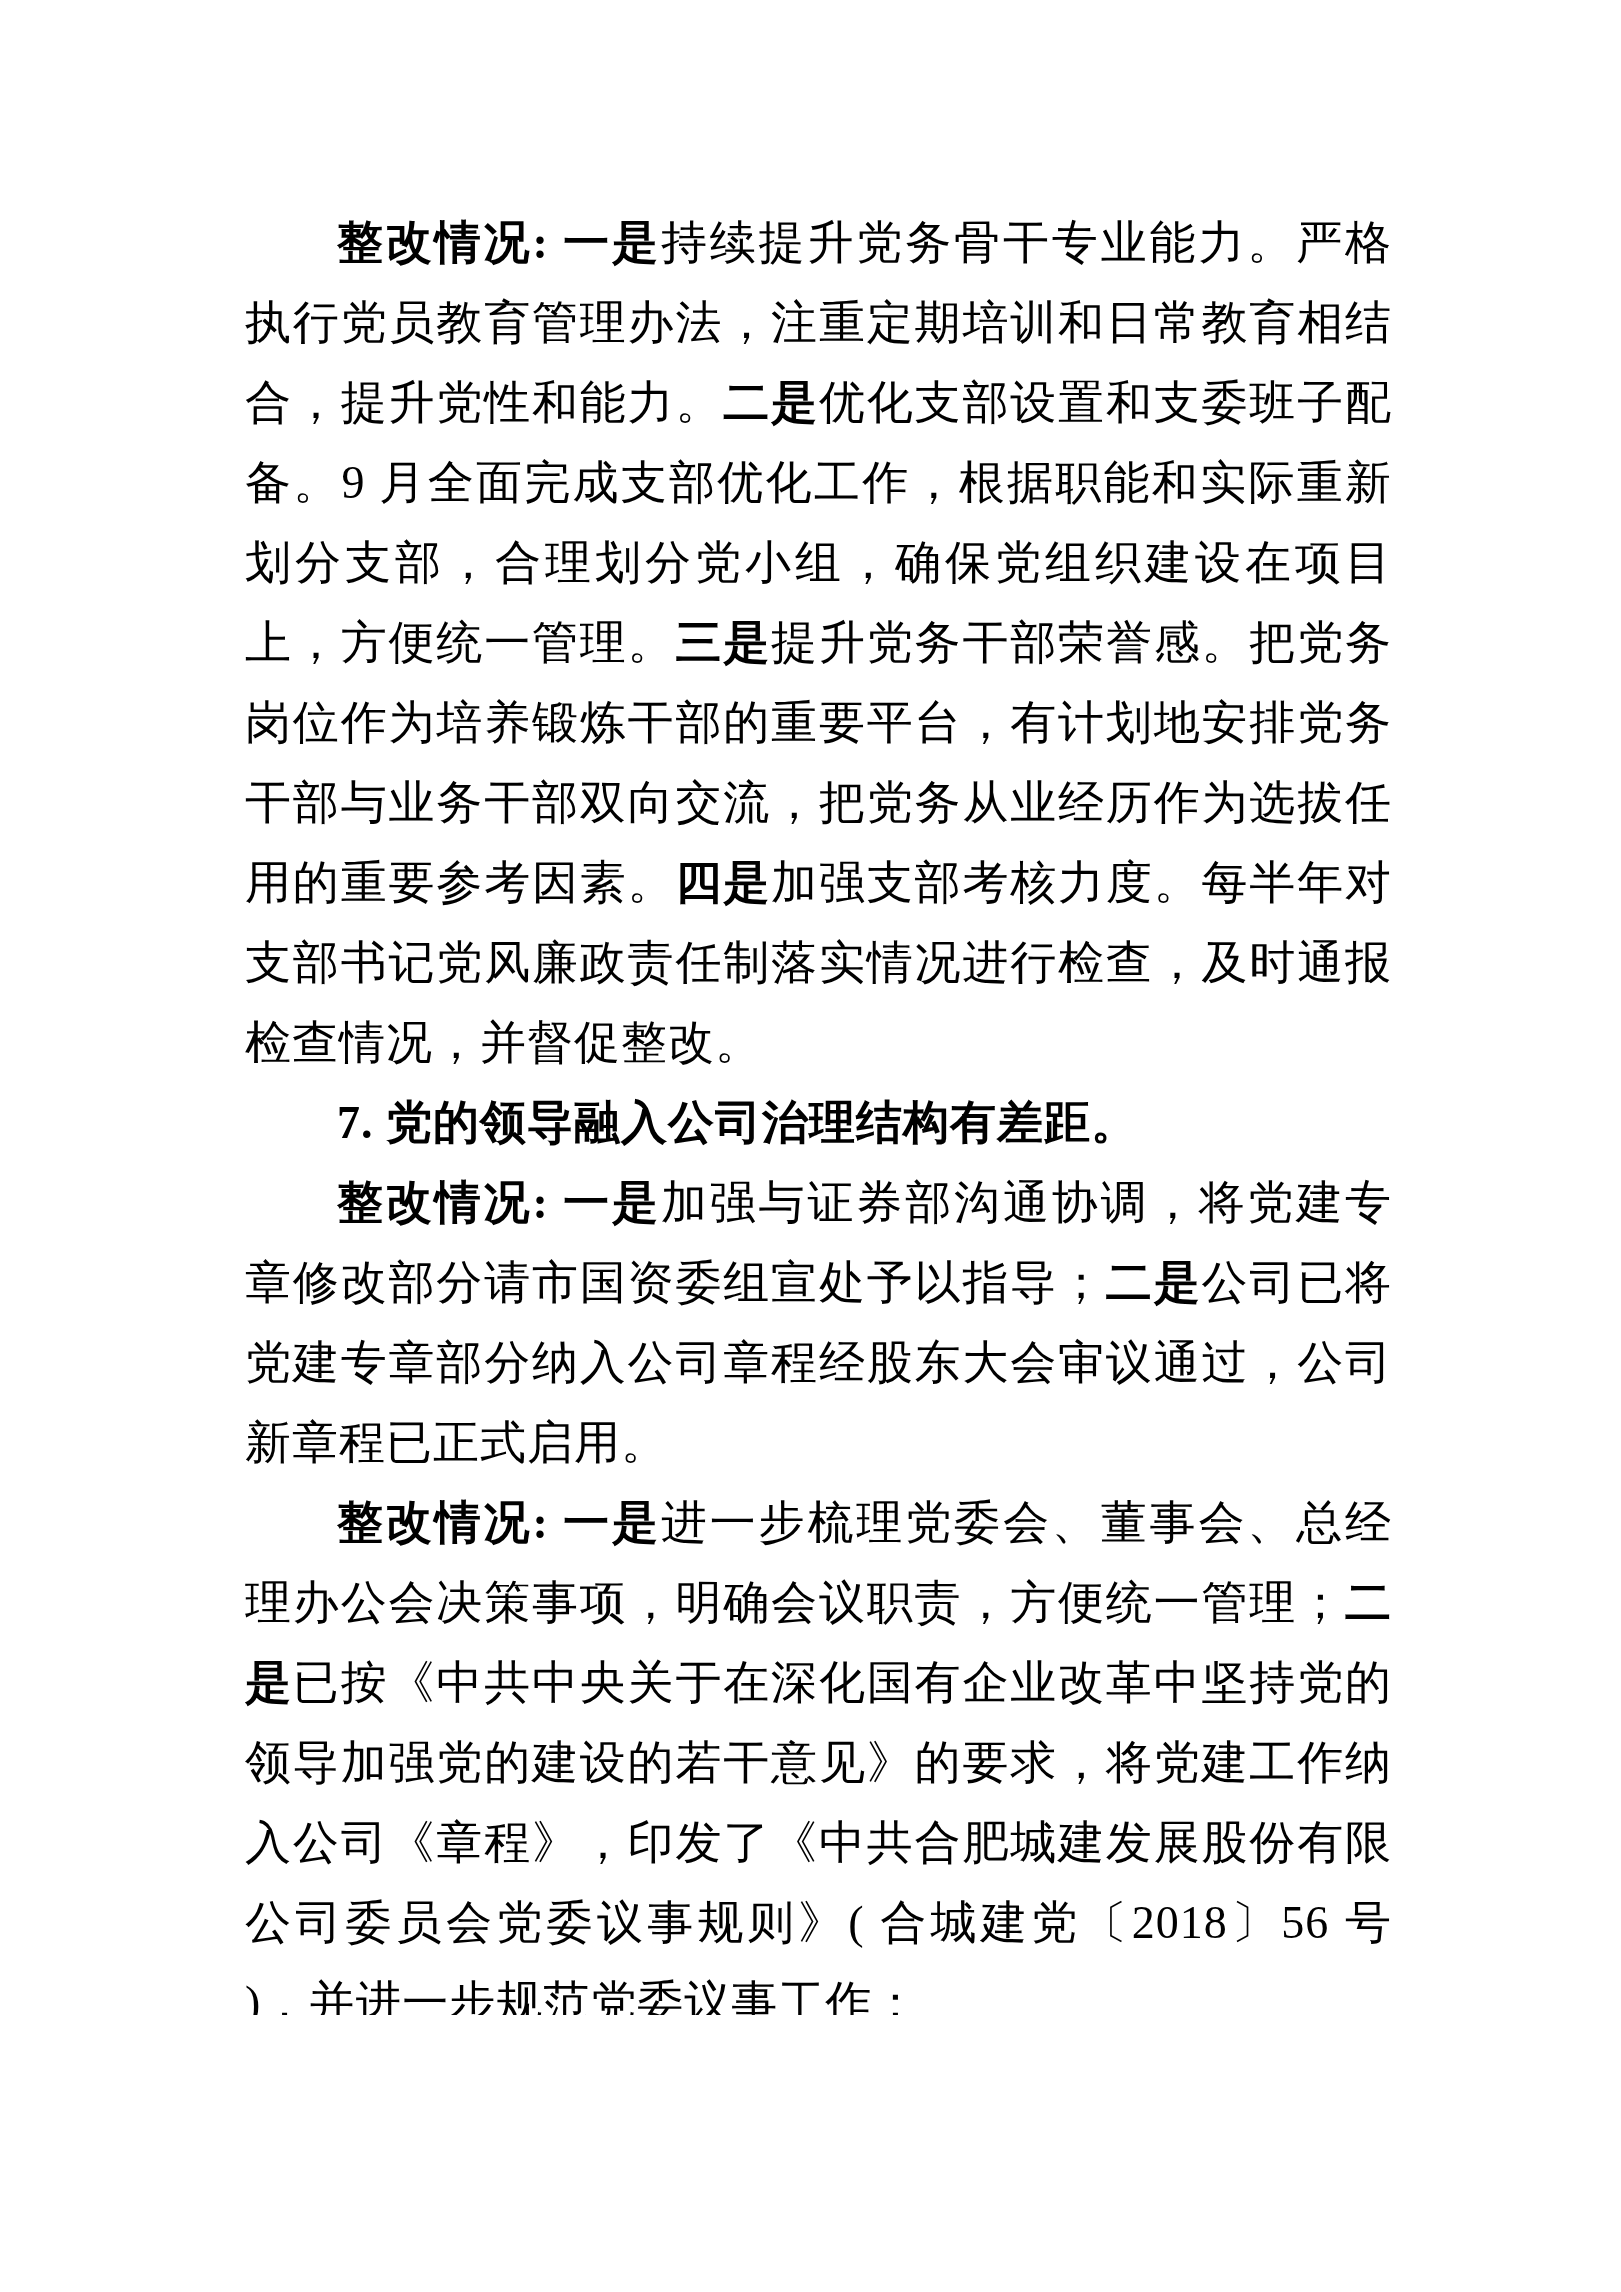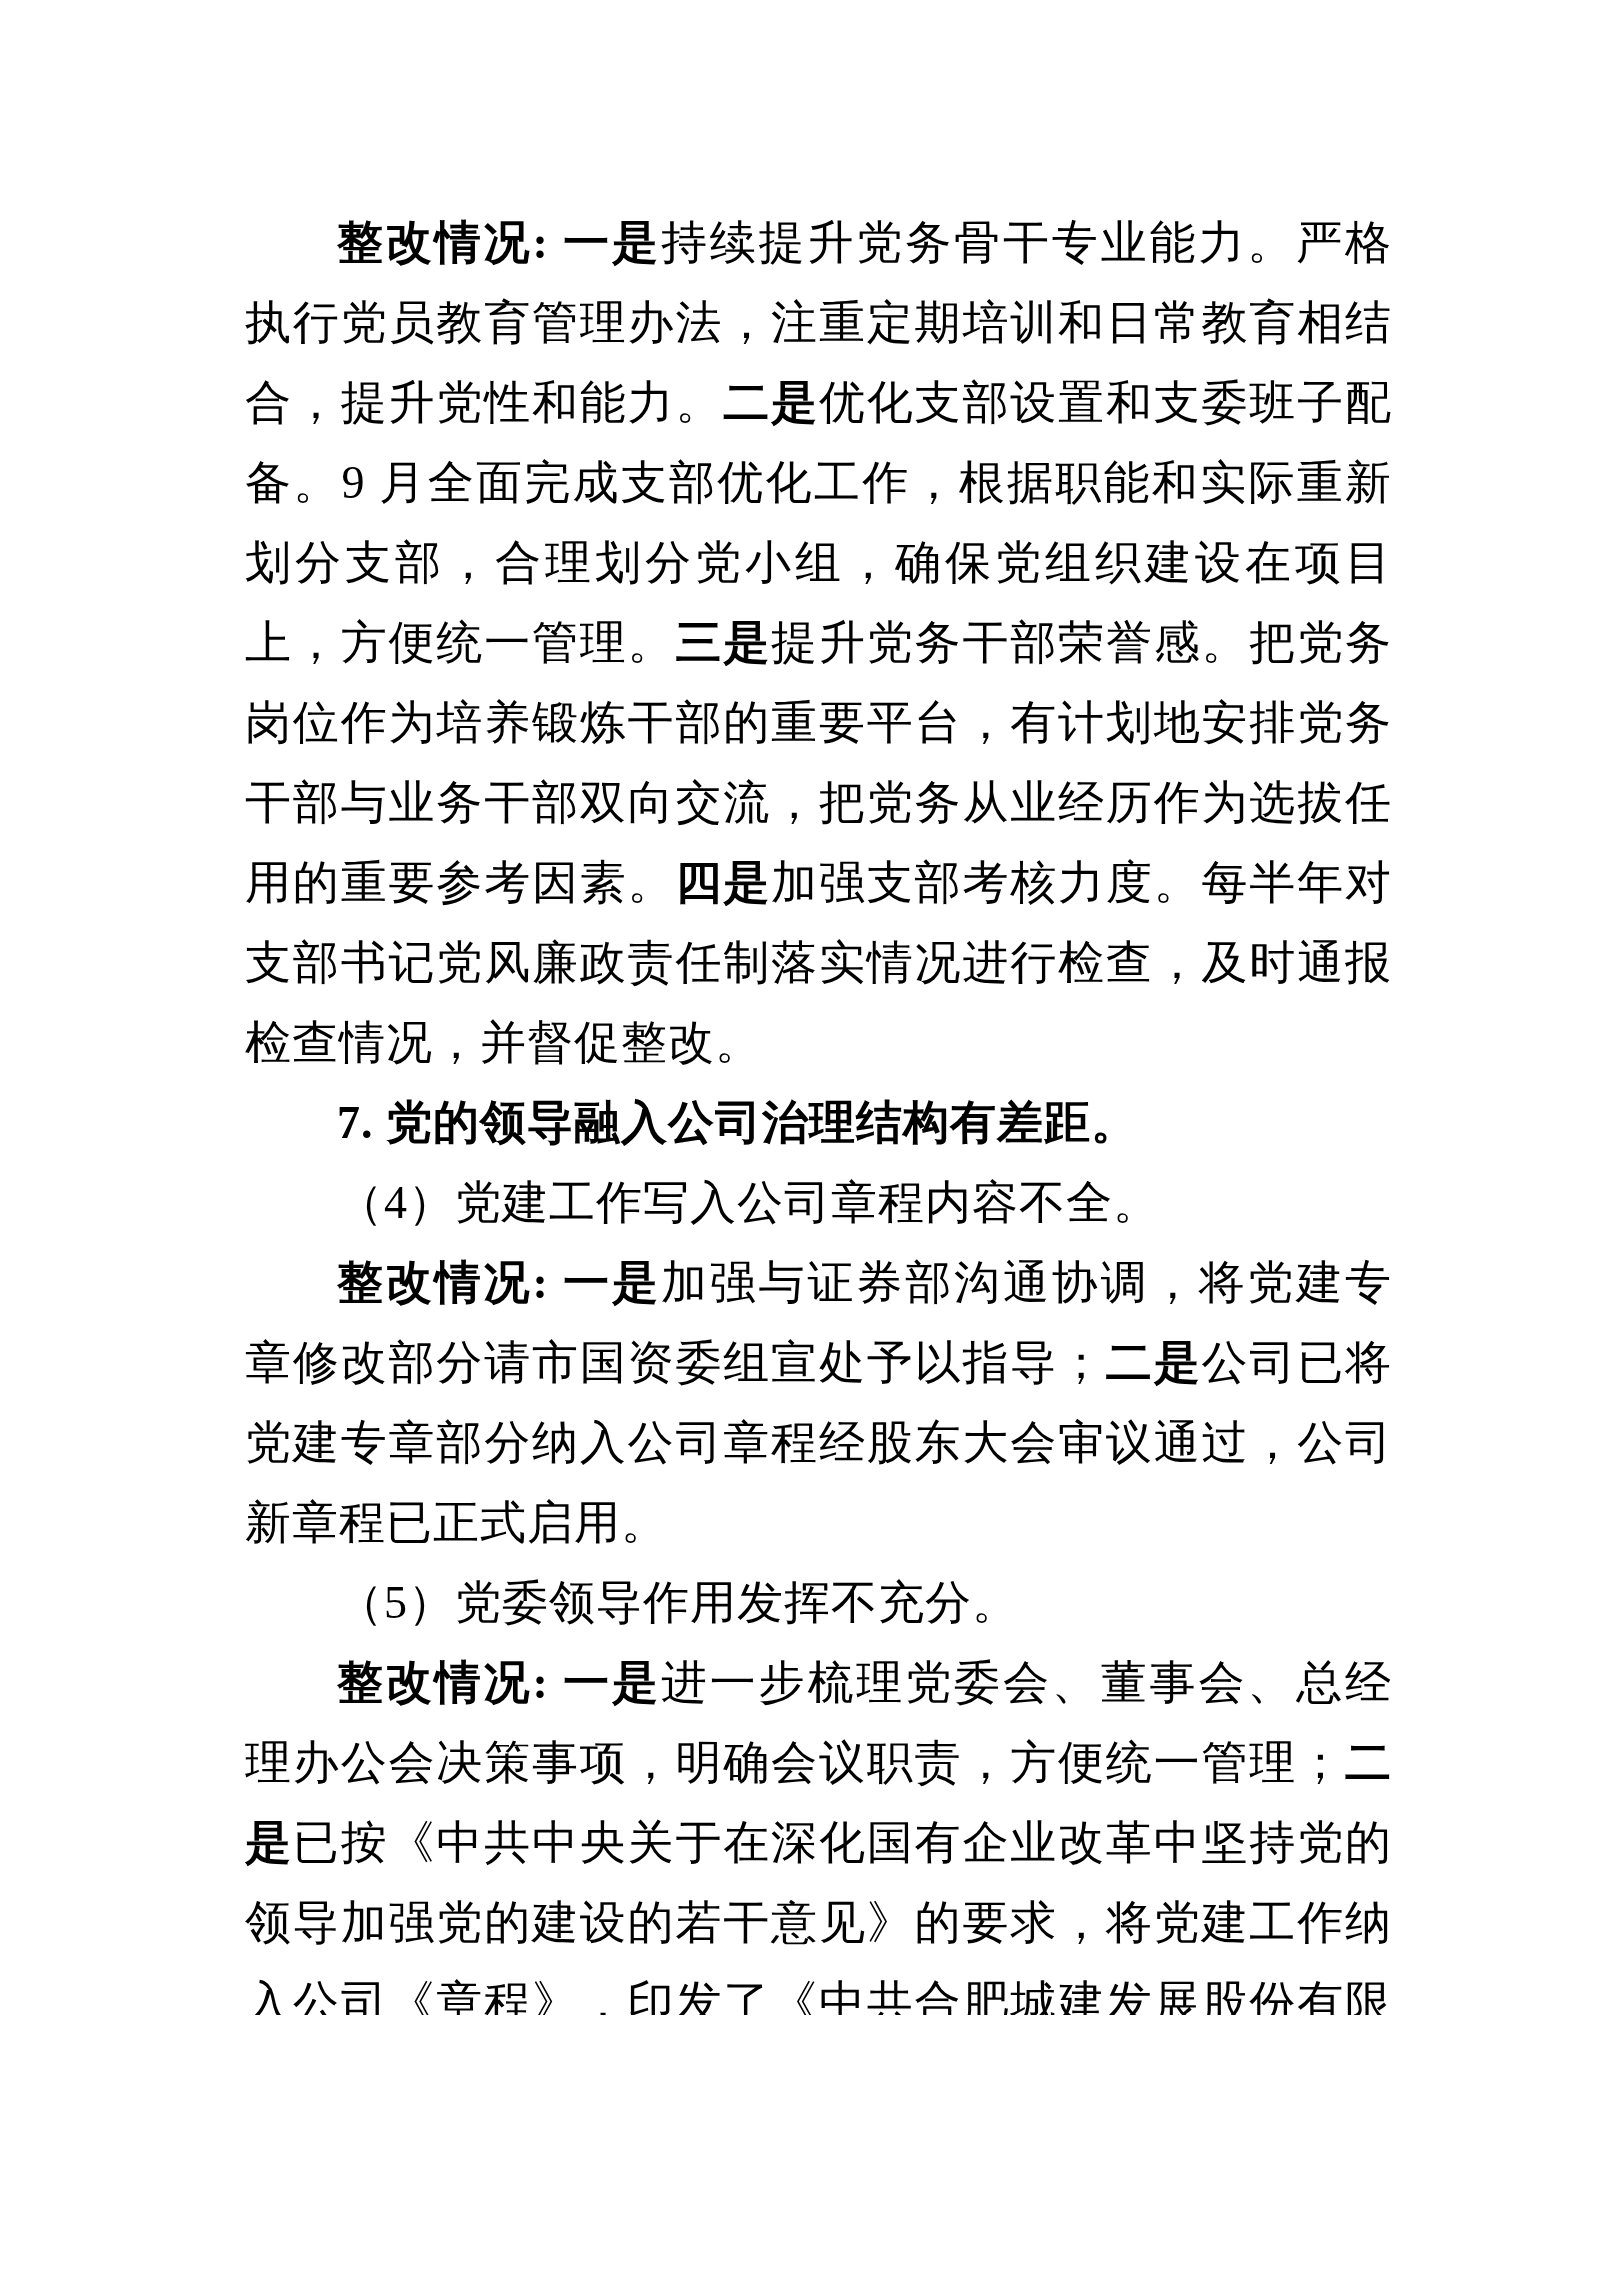--- a/index.html
+++ b/index.html
@@ -46,20 +46,18 @@
     color: #000000;
   }
 </style>
 </head>
 <body>
 
 <div class="page">
   <div class="content">
       <p class="para"><span class="bold">整改情况: 一是</span><span>持续提升党务骨干专业能力。严格执行党员教育管理办法，注重定期培训和日常教育相结合，提升党性和能力。</span><span class="bold">二是</span><span>优化支部设置和支委班子配备。9 月全面完成支部优化工作，根据职能和实际重新划分支部，合理划分党小组，确保党组织建设在项目上，方便统一管理。</span><span class="bold">三是</span><span>提升党务干部荣誉感。把党务岗位作为培养锻炼干部的重要平台，有计划地安排党务干部与业务干部双向交流，把党务从业经历作为选拔任用的重要参考因素。</span><span class="bold">四是</span><span>加强支部考核力度。每半年对支部书记党风廉政责任制落实情况进行检查，及时通报检查情况，并督促整改。</span></p>
       <p class="para"><span class="bold">7. 党的领导融入公司治理结构有差距。</span></p>
-      <p class="para"><span>（4）党建工作写入公司章程内容不全。</span></p>
       <p class="para"><span class="bold">整改情况: 一是</span><span>加强与证券部沟通协调，将党建专章修改部分请市国资委组宣处予以指导；</span><span class="bold">二是</span><span>公司已将党建专章部分纳入公司章程经股东大会审议通过，公司新章程已正式启用。</span></p>
-      <p class="para"><span>（5）党委领导作用发挥不充分。</span></p>
       <p class="para"><span class="bold">整改情况: 一是</span><span>进一步梳理党委会、董事会、总经理办公会决策事项，明确会议职责，方便统一管理；</span><span class="bold">二是</span><span>已按《中共中央关于在深化国有企业改革中坚持党的领导加强党的建设的若干意见》的要求，将党建工作纳入公司《章程》，印发了《中共合肥城建发展股份有限公司委员会党委议事规则》( 合城建党〔2018〕56 号 )，并进一步规范党委议事工作；</span></p>
     </div>
   <div class="page-number">4</div>
 </div>
 
 
 </body></html>

